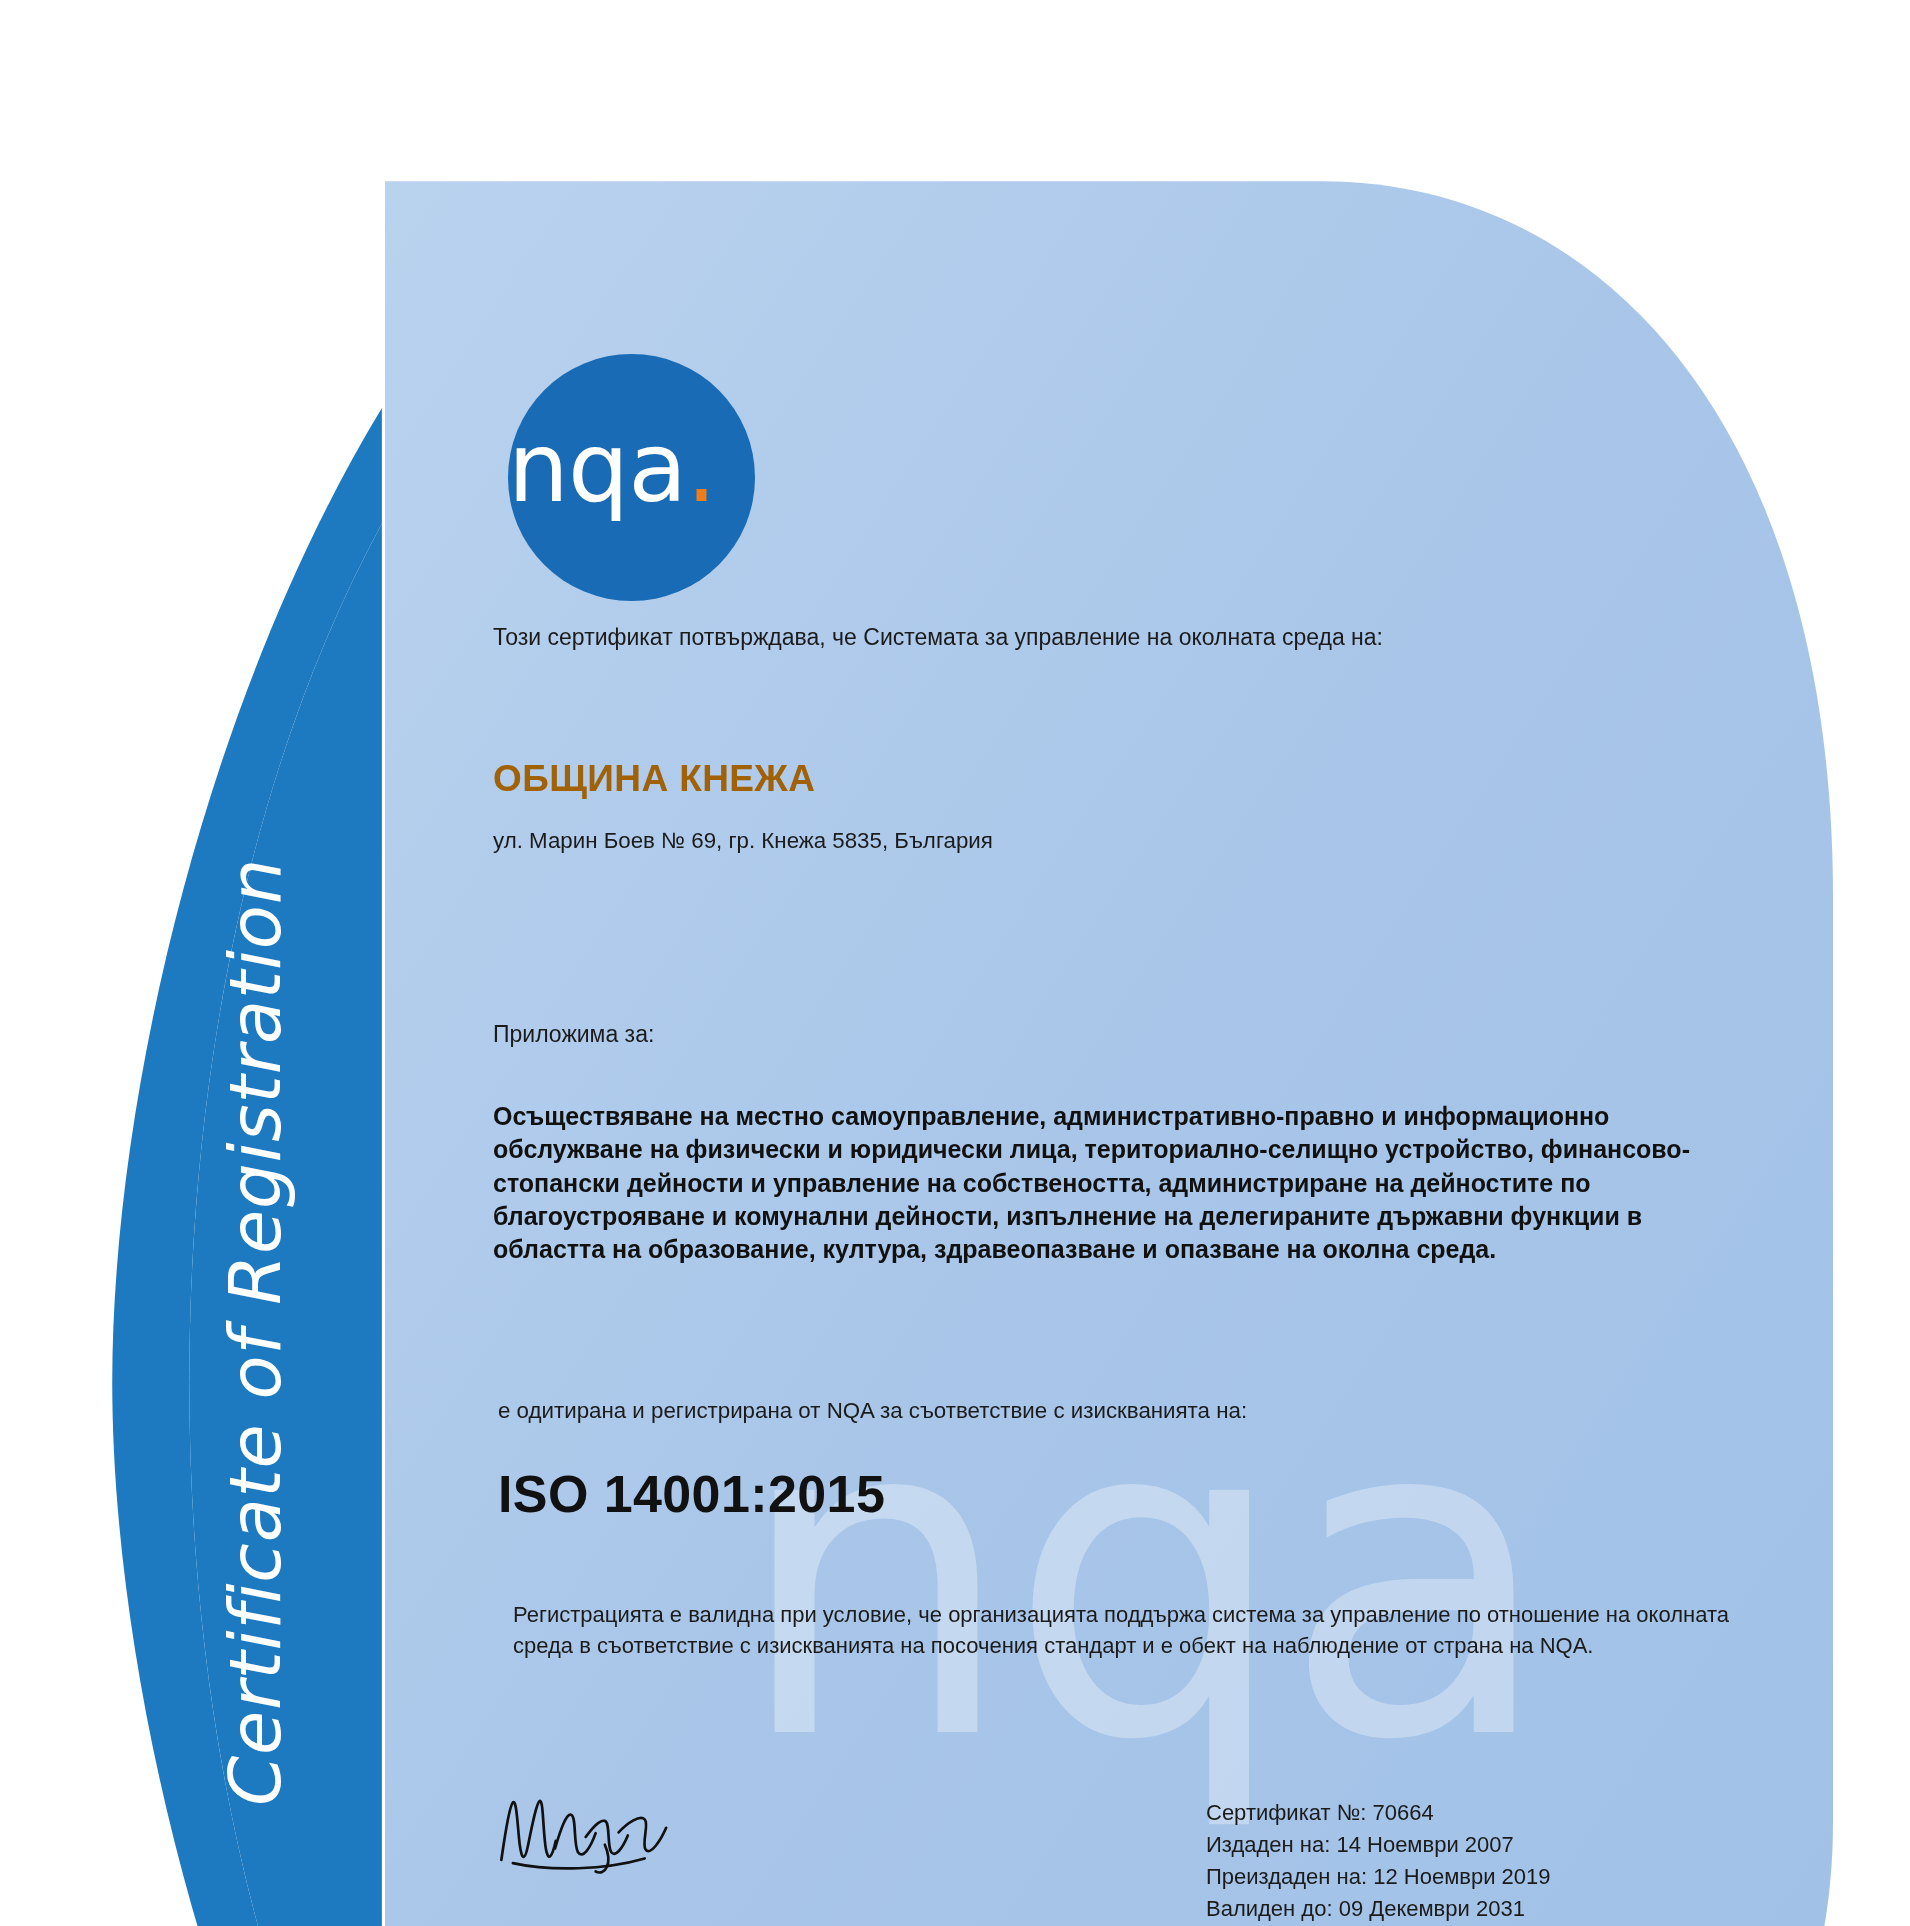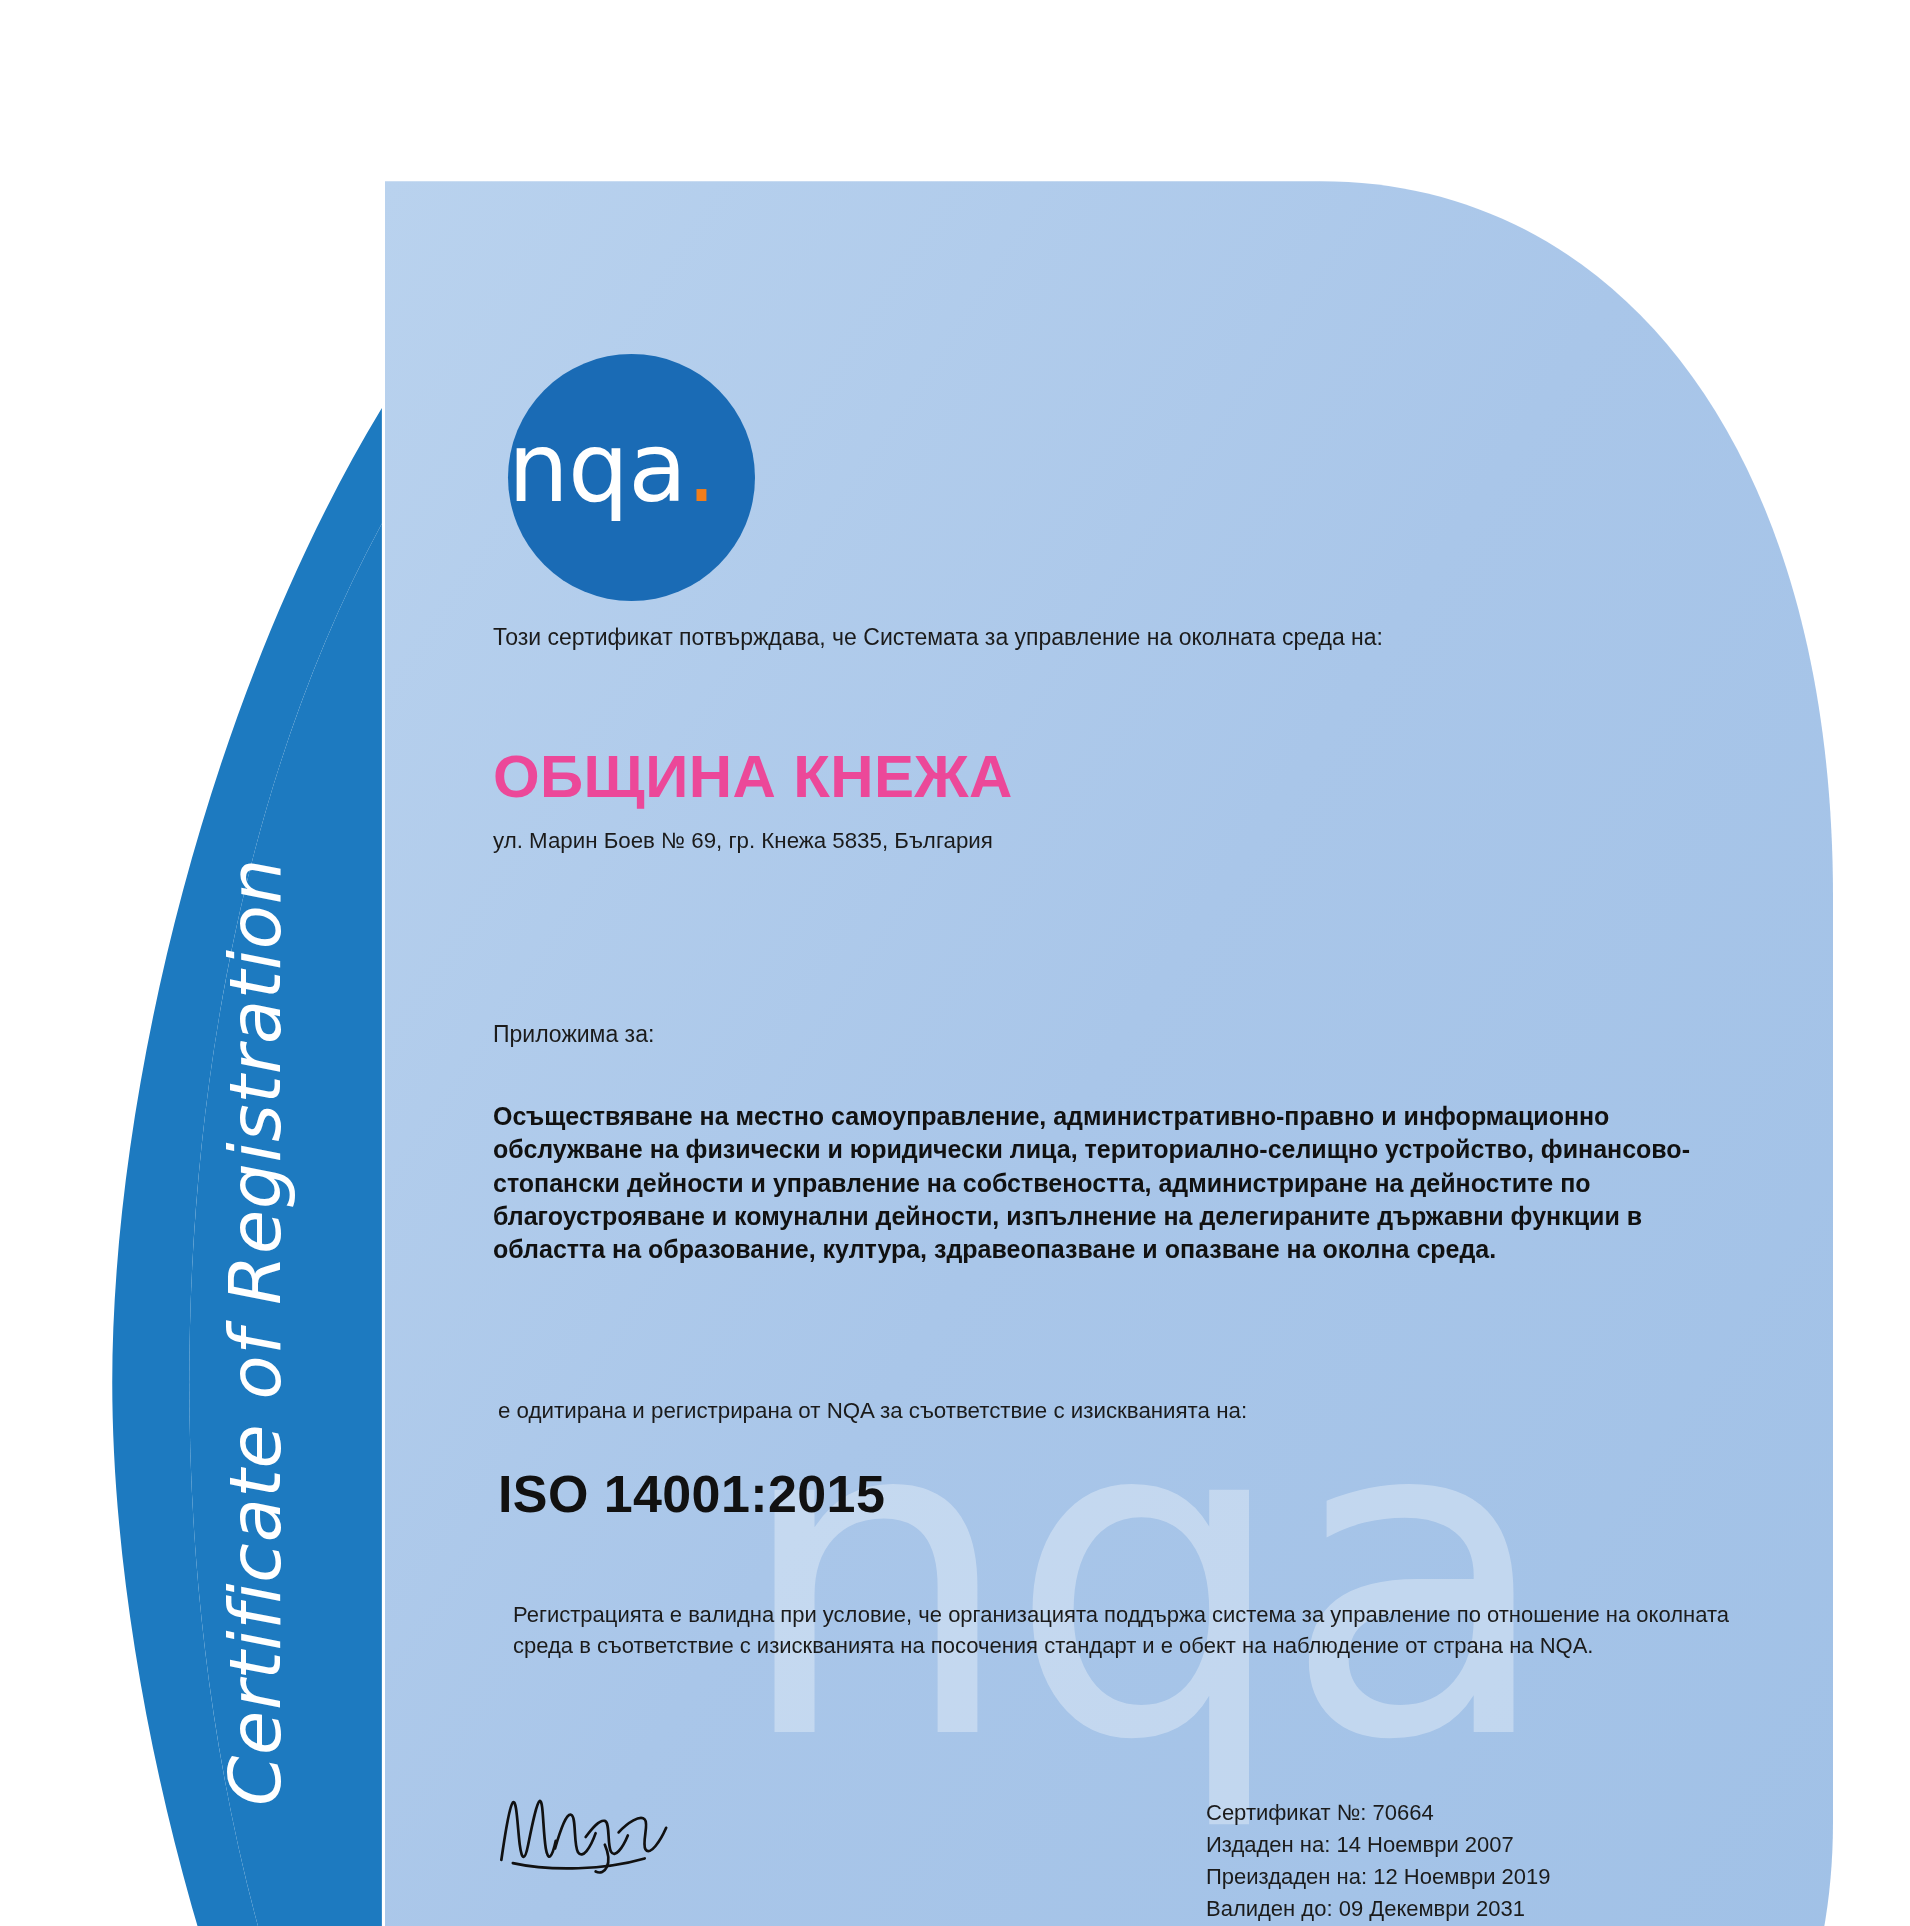--- a/index.html
+++ b/index.html
@@ -106,26 +106,26 @@
     position: absolute;
     left: 493px;
     top: 624px;
     width: 1233px;
     font-size: 23px;
     color: #1b1b1b;
   }
   .org-name {
     position: absolute;
     left: 493px;
-    top: 742px;
-    width: 1233px;
-    font-size: 60px;
+    top: 758px;
+    width: 1233px;
+    font-size: 37px;
     font-weight: bold;
     letter-spacing: 0.4px;
-    color: #ec4899;
+    color: #a16207;
   }
   .org-address {
     position: absolute;
     left: 493px;
     top: 828px;
     width: 1233px;
     font-size: 22.3px;
     color: #1b1b1b;
   }
   .scope-label {

